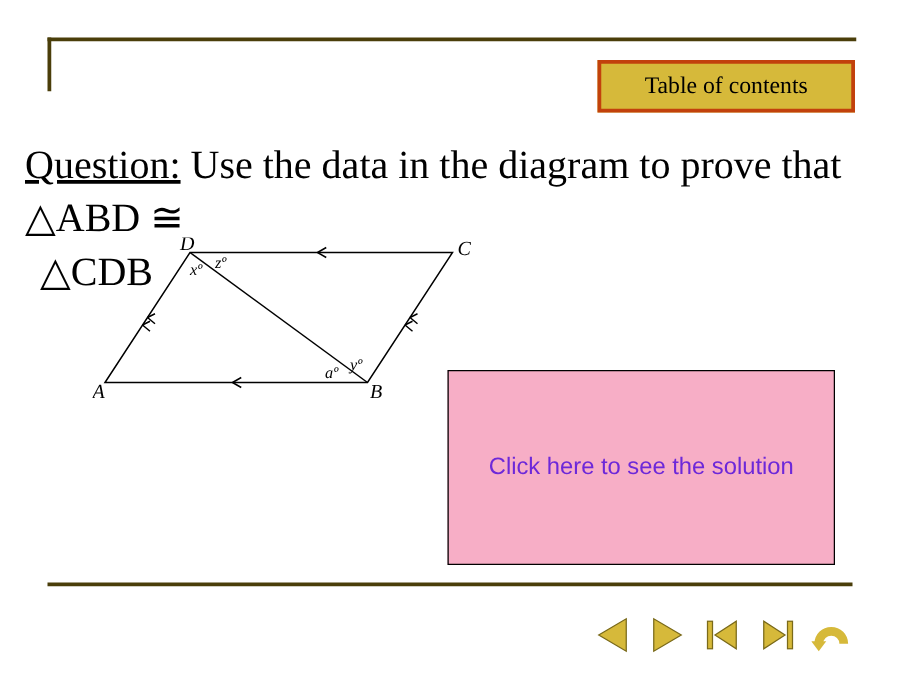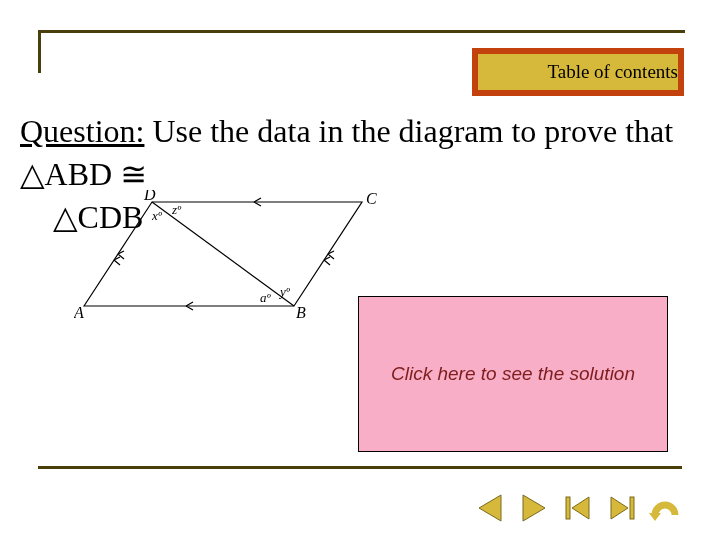--- a/index.html
+++ b/index.html
@@ -26,43 +26,43 @@
     border-top: 3px solid #4a3e0a;
     border-left: 3px solid #4a3e0a;
   }
   .toc-button {
     position: absolute;
     right: 36px;
     top: 48px;
     width: 200px;
     height: 36px;
     background: #d6b93a;
-    border: 6px solid #c2410c;
+    border: 3px solid #c2410c;
     color: #000;
     font-size: 19px;
     font-family: "Times New Roman", Times, serif;
     display: flex;
     align-items: center;
-    justify-content: flex-end;
+    justify-content: center;
     cursor: pointer;
   }
   .question {
     position: absolute;
     left: 20px;
     top: 110px;
     width: 680px;
     font-size: 32px;
     line-height: 1.35;
     color: #000;
   }
   .question .qlabel {
     text-decoration: underline;
   }
   .indent {
-    margin-left: 33px;
+    margin-left: 12px;
   }
   .tri {
     display: inline-block;
     vertical-align: baseline;
   }
   .diagram {
     position: absolute;
     left: 74px;
     top: 190px;
   }
@@ -75,23 +75,22 @@
     background: #f7aec6;
     border: 1px solid #000;
     display: flex;
     align-items: center;
     justify-content: center;
     cursor: pointer;
   }
   .solution-box span {
     font-family: "Comic Sans MS", "Comic Sans", cursive, sans-serif;
     font-size: 19px;
-    color: #7f1d1d;
+    color: #6d28d9;
     text-align: left;
-    font-style: italic;
   }
   .frame-bottom {
     position: absolute;
     left: 38px;
     top: 466px;
     width: 644px;
     border-top: 3px solid #4a3e0a;
   }
   .nav {
     position: absolute;

